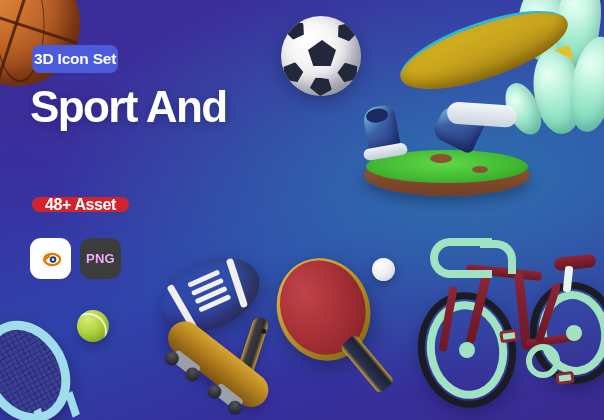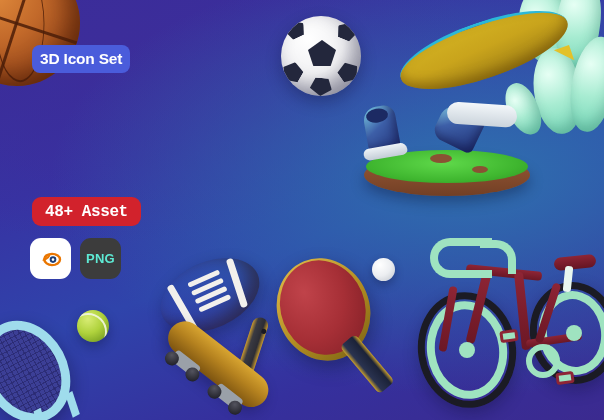--- a/index.html
+++ b/index.html
@@ -28,66 +28,65 @@
     justify-content: center;
     border-radius: 7px;
     color: #ffffff;
     font-weight: bold;
     white-space: nowrap;
     letter-spacing: -0.2px;
   }
   #badge-3d {
     left: 32px; top: 45px;
     height: 28px;
-    padding: 0 8px;
+    padding: 0 2px;
     font-size: 15.5px;
     background: #4a5cdb;
     border-radius: 8px;
   }
   #title {
     position: absolute;
     left: 30px; top: 84px;
     width: 330px;
     color: #ffffff;
     font-size: 44px;
     line-height: 46px;
     font-weight: bold;
     letter-spacing: -1.6px;
     text-shadow: 0 2px 10px rgba(10,10,50,0.28);
   }
   #title .l2 { display: block; }
   #badge-asset {
     left: 32px; top: 197px;
-    height: 29px;
+    height: 15px;
     padding: 0 13px;
     font-size: 16px;
     background: #d2222c;
     border-radius: 9px;
     letter-spacing: -0.4px;
-    font-family: Liberation Mono, monospace;
   }
   #badge-render {
     left: 146px; top: 197px;
     height: 29px;
     padding: 0 14px;
     font-size: 16px;
     background: #252839;
     border-radius: 9px;
     letter-spacing: -0.4px;
   }
   #chip-row { position: absolute; left: 30px; top: 238px; display: flex; gap: 9px; }
   .chip {
     width: 41px; height: 41px;
     border-radius: 11px;
     display: flex; align-items: center; justify-content: center;
   }
   .chip-blender { background: #ffffff; }
   .chip-png {
     background: #3c3c3c;
-    color: #5eead4;
+    color: #f0abfc;
     font-size: 13px;
     font-weight: bold;
     letter-spacing: 0.2px;
   }
 
   
 
   
   #basketball {
     left: -46px; top: -40px;
@@ -555,20 +554,21 @@
     <div class="crank"></div>
     <div class="pedal p1"></div>
       <div class="pedal p2"></div>
     <div class="hub hub1"></div>
       <div class="hub hub2"></div>
   </div>
 
   <div class="badge-pill" id="badge-3d">3D Icon Set</div>
 
   <div id="title">
+    <span class="l1">Sport And</span>
   </div>
 
   <div class="badge-pill" id="badge-asset">48+ Asset</div>
 
 
   <div id="chip-row">
     <div class="chip chip-blender">
       <svg width="26" height="26" viewBox="0 0 26 26">
         <path d="M4.0 14.2 L12.0 8.6 L12.0 11.2 L6.6 14.9 Z" fill="#ea7600"></path>
         <path d="M6.2 13.0 C6.2 10.0 10.2 8.0 14.0 8.0 C18.4 8.0 22.0 10.3 22.0 13.4 C22.0 16.6 18.4 19.0 14.0 19.0 C10.0 19.0 6.2 16.6 6.2 13.0 Z" fill="none" stroke="#ea7600" stroke-width="2.4"></path>

